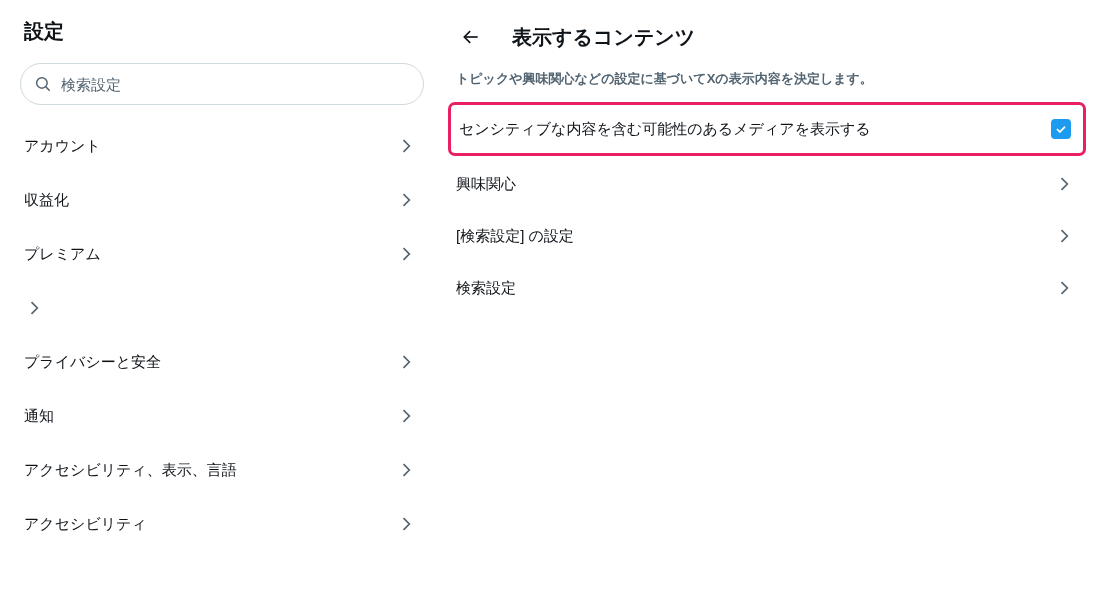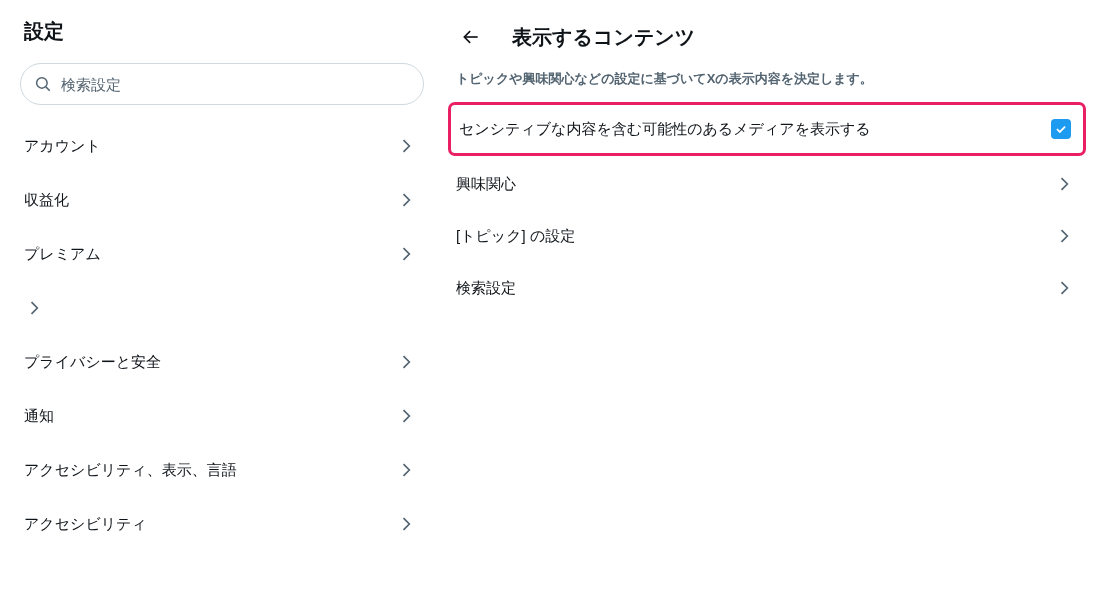--- a/index.html
+++ b/index.html
@@ -129,21 +129,21 @@
             </svg>
         </span>
       </li>
       <li class="setting-row">
         <span class="setting-label">興味関心</span>
         <span class="chev"><svg viewBox="0 0 24 24" fill="none" stroke="currentColor" stroke-width="2">
               <polyline points="9 5 16 12 9 19"></polyline>
             </svg></span>
       </li>
       <li class="setting-row">
-        <span class="setting-label">[トピック] の設定</span>
+        <span class="setting-label">[検索設定] の設定</span>
         <span class="chev"><svg viewBox="0 0 24 24" fill="none" stroke="currentColor" stroke-width="2">
               <polyline points="9 5 16 12 9 19"></polyline>
             </svg></span>
       </li>
       <li class="setting-row">
         <span class="setting-label">検索設定</span>
         <span class="chev"><svg viewBox="0 0 24 24" fill="none" stroke="currentColor" stroke-width="2">
               <polyline points="9 5 16 12 9 19"></polyline>
             </svg></span>
       </li>

